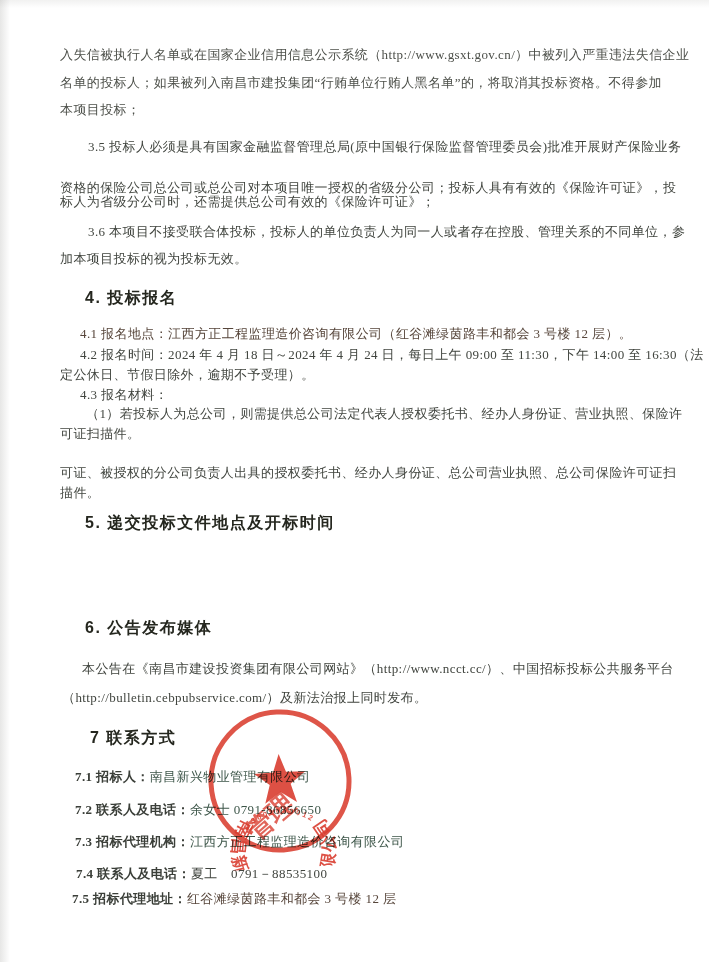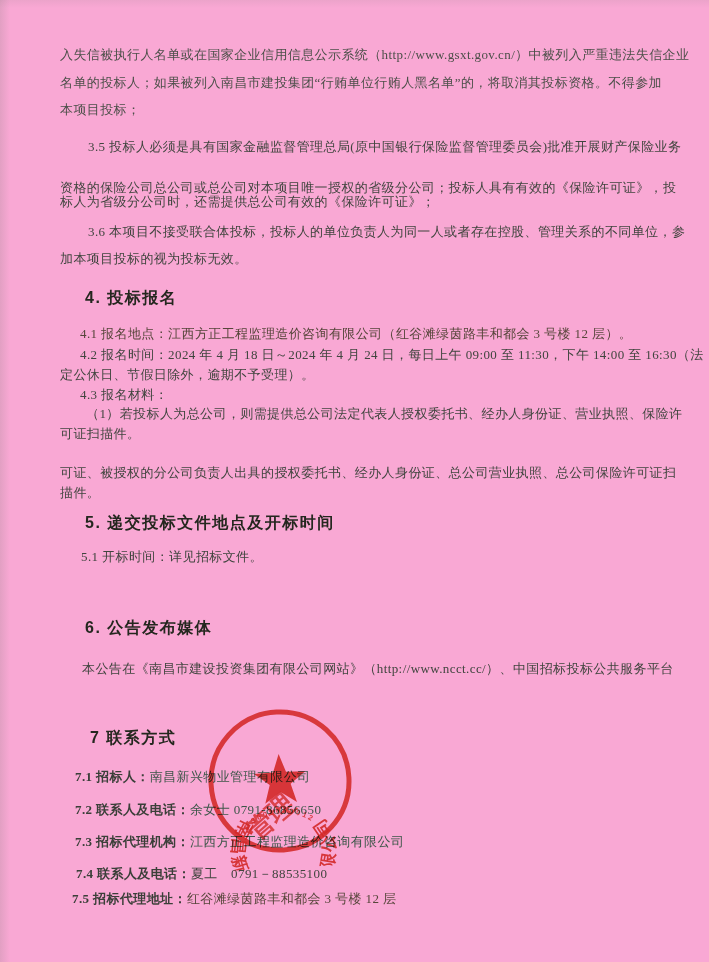--- a/index.html
+++ b/index.html
@@ -1,18 +1,18 @@
 <!DOCTYPE html>
 <html><head>
 <meta charset="utf-8">
 <style>
   html,body { margin:0; padding:0; background:#e8e8e6; }
   .page {
     position:relative; width:709px; height:962px; margin:0 auto;
-    background:#f9a8d4; overflow:hidden;
+    background:#ffffff; overflow:hidden;
     font-family:"Liberation Serif","DejaVu Serif",serif;
   }
   .page::before {
     content:""; position:absolute; left:0; top:0; bottom:0; width:10px;
     background:linear-gradient(90deg, rgba(120,120,115,0.18), rgba(120,120,115,0));
     pointer-events:none;
   }
   .page::after {
     content:""; position:absolute; left:0; top:0; right:0; height:8px;
     background:linear-gradient(180deg, rgba(120,120,115,0.10), rgba(120,120,115,0));
@@ -57,24 +57,24 @@
   <div class="ln brown" style="left:80px; top:325px">4.1 报名地点：江西方正工程监理造价咨询有限公司（红谷滩绿茵路丰和都会 3 号楼 12 层）。</div>
   <div class="ln" style="left:80px; top:346px">4.2 报名时间：2024 年 4 月 18 日～2024 年 4 月 24 日，每日上午 09:00 至 11:30，下午 14:00 至 16:30（法</div>
   <div class="ln" style="left:60px; top:366px">定公休日、节假日除外，逾期不予受理）。</div>
   <div class="ln" style="left:80px; top:386px">4.3  报名材料：</div>
   <div class="ln" style="left:86px; top:405px">（1）若投标人为总公司，则需提供总公司法定代表人授权委托书、经办人身份证、营业执照、保险许</div>
   <div class="ln" style="left:60px; top:425px">可证扫描件。</div>
   <div class="ln" style="left:60px; top:464px">可证、被授权的分公司负责人出具的授权委托书、经办人身份证、总公司营业执照、总公司保险许可证扫</div>
   <div class="ln" style="left:60px; top:484px">描件。</div>
 
   <div class="ln h" style="left:85px; top:513px">5. 递交投标文件地点及开标时间</div>
-  <div class="ln" style="left:81px; top:548px">5.1 开标时间：详见招标文件。</div>
 
   <div class="ln h" style="left:85px; top:618px">6. 公告发布媒体</div>
   <div class="ln" style="left:82px; top:660px">本公告在《南昌市建设投资集团有限公司网站》（http://www.ncct.cc/）、中国招标投标公共服务平台</div>
+  <div class="ln" style="left:62px; top:689px">（http://bulletin.cebpubservice.com/）及新法治报上同时发布。</div>
 
   <div class="ln h" style="left:90px; top:728px">7 联系方式</div>
 
   <div class="ln" style="left:75px; top:768px"><span class="lbl">7.1 招标人：</span><span class="teal">南昌新兴物业管理有限公司</span></div>
 
   <div class="ln" style="left:75px; top:801px"><span class="lbl">7.2 联系人及电话：</span><span class="teal">余女士 0791-86856650</span></div>
 
   <div class="ln" style="left:75px; top:833px"><span class="lbl">7.3 招标代理机构：</span><span class="teal">江西方正工程监理造价咨询有限公司</span></div>
 
   <div class="ln" style="left:76px; top:865px"><span class="lbl">7.4 联系人及电话：</span><span>夏工　0791－88535100</span></div>

